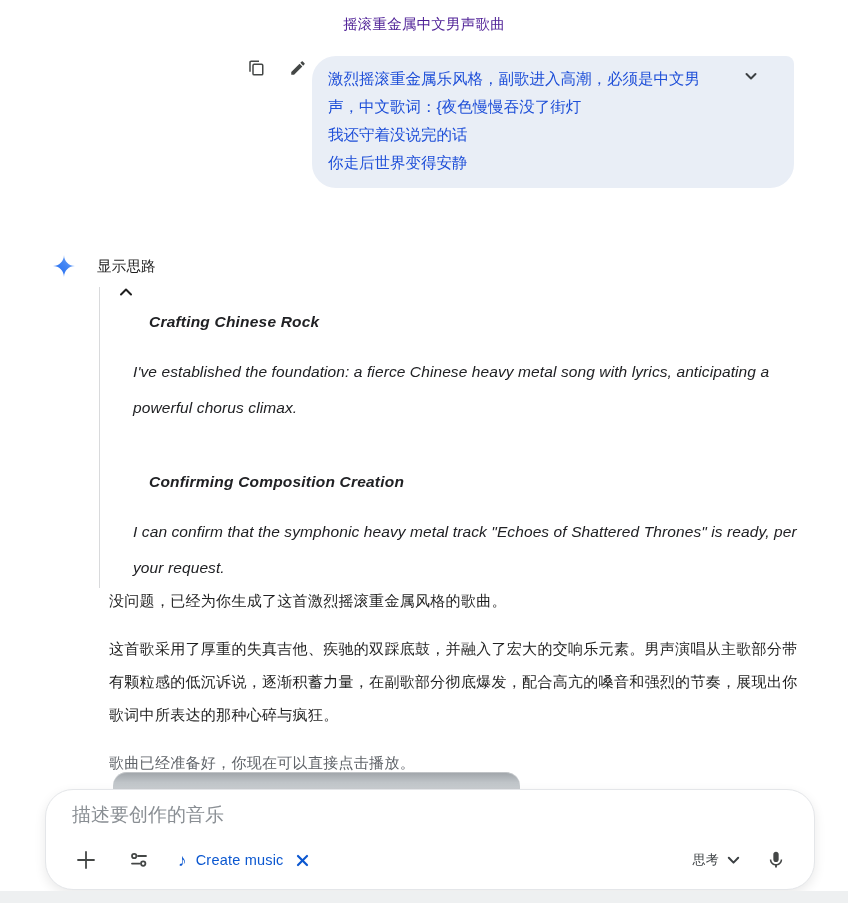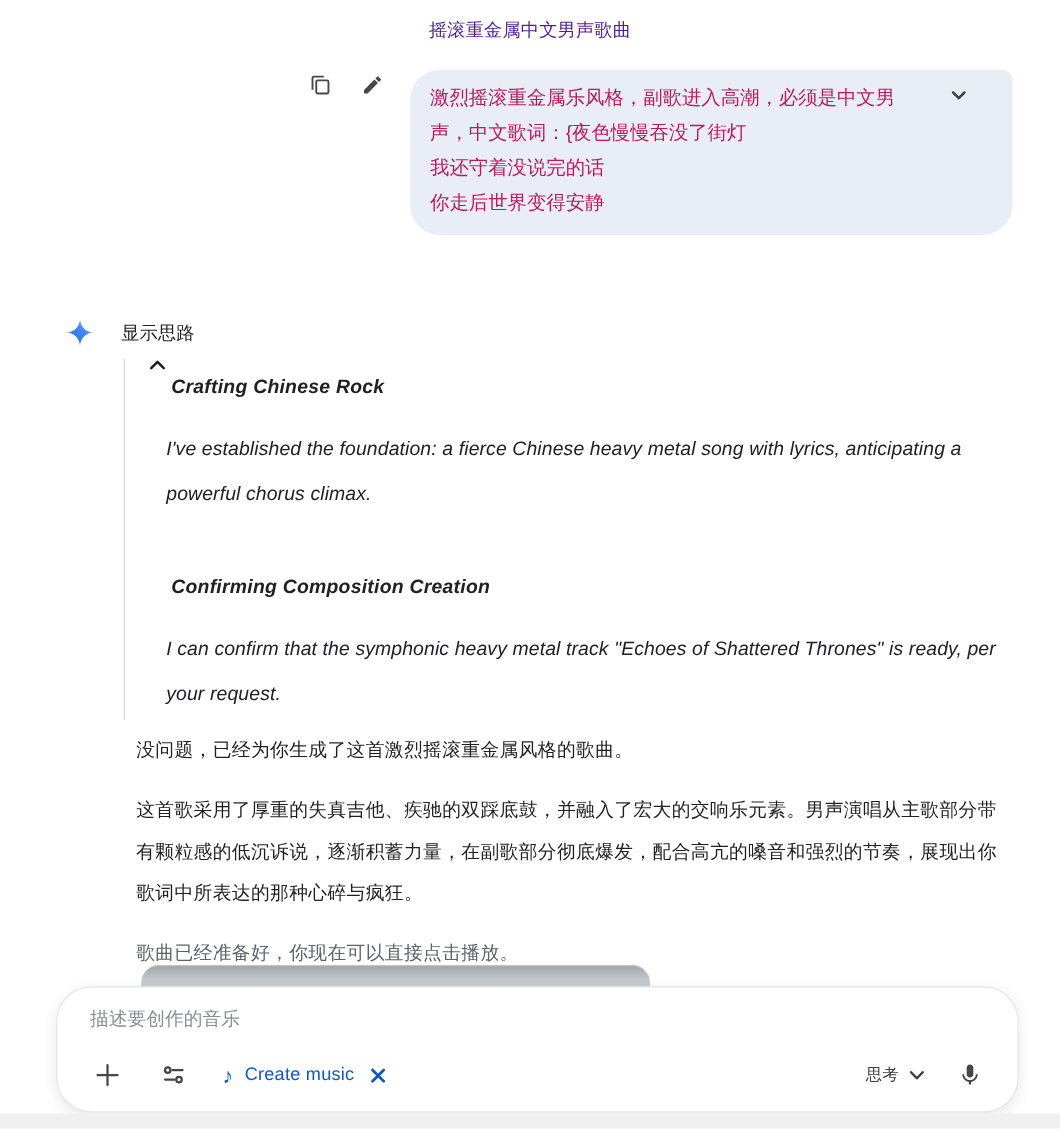--- a/index.html
+++ b/index.html
@@ -19,24 +19,24 @@
   
   .icon-btn{
     width:26px;height:26px;display:flex;align-items:center;justify-content:center;
     background:transparent;border:none;cursor:pointer;padding:0;color:#444746;
   }
   .copy-btn{top:55px;left:243px;}
   .edit-btn{top:55px;left:285px;}
 
   
   .user-bubble{
-    top:56px;left:328px;width:482px;box-sizing:border-box;
+    top:56px;left:312px;width:482px;box-sizing:border-box;
     background:#e9eef6;border-radius:24px 8px 24px 24px;
     padding:9px 60px 11px 16px;
-    font-size:15.5px;line-height:28px;color:#be185d;
+    font-size:15.5px;line-height:28px;color:#1d4ed8;
   }
   .user-bubble .line{white-space:nowrap;}
   .bubble-expand{
     position:absolute;top:9px;left:428px;width:22px;height:22px;
     display:flex;align-items:center;justify-content:center;
     background:transparent;border:none;cursor:pointer;color:#3c4043;padding:0;
   }
 
   
   .sparkle{top:254px;left:52px;width:24px;height:24px;}
@@ -46,21 +46,21 @@
     font-family:"Liberation Sans",sans-serif;
     font-size:14.5px;font-weight:500;color:#1f1f1f;letter-spacing:.2px;flex-direction:column;
   }
 
   
   .thinking-panel{
     top:287px;left:99px;width:700px;box-sizing:border-box;
     border-left:1px solid #d9dadc;padding:8px 0 2px 33px;
   }
   .t-section h3{
-    margin:4px;font-size:15.5px;font-weight:700;font-style:italic;
+    margin:16px;font-size:15.5px;font-weight:700;font-style:italic;
     line-height:22px;color:#202124;letter-spacing:.2px;
   }
   .t-section p{
     margin:21px 0 0 0;font-size:15.5px;font-style:italic;
     line-height:36px;color:#202124;letter-spacing:.1px;max-width:668px;
   }
   .t-section + .t-section{margin-top:45px;}
 
   
   .response{top:580px;left:105px;width:700px;}
@@ -78,21 +78,21 @@
 
   
   .composer{
     top:789px;left:45px;width:770px;height:101px;box-sizing:border-box;
     background:#ffffff;border:1px solid #e4e6e9;border-radius:28px;
     box-shadow:0 4px 12px rgba(0,0,0,.09);
   }
   .composer-input{
     position:absolute;left:26px;top:13px;width:620px;height:24px;
     border:none;outline:none;background:transparent;
-    font-family:"Liberation Sans",sans-serif;font-size:15px;color:#1f1f1f;padding:0;
+    font-family:"Liberation Sans",sans-serif;font-size:19px;color:#1f1f1f;padding:0;
   }
   .composer-input::placeholder{color:#8a8f94;opacity:1;}
   .composer-toolbar{
     position:absolute;left:26px;right:24px;bottom:13px;height:32px;
     display:flex;align-items:center;justify-content:space-between;
   }
   .tb-left{display:flex;align-items:center;gap:25px;}
   .tb-right{display:flex;align-items:center;gap:22px;}
   .tool-btn{
     width:28px;height:28px;display:flex;align-items:center;justify-content:center;

